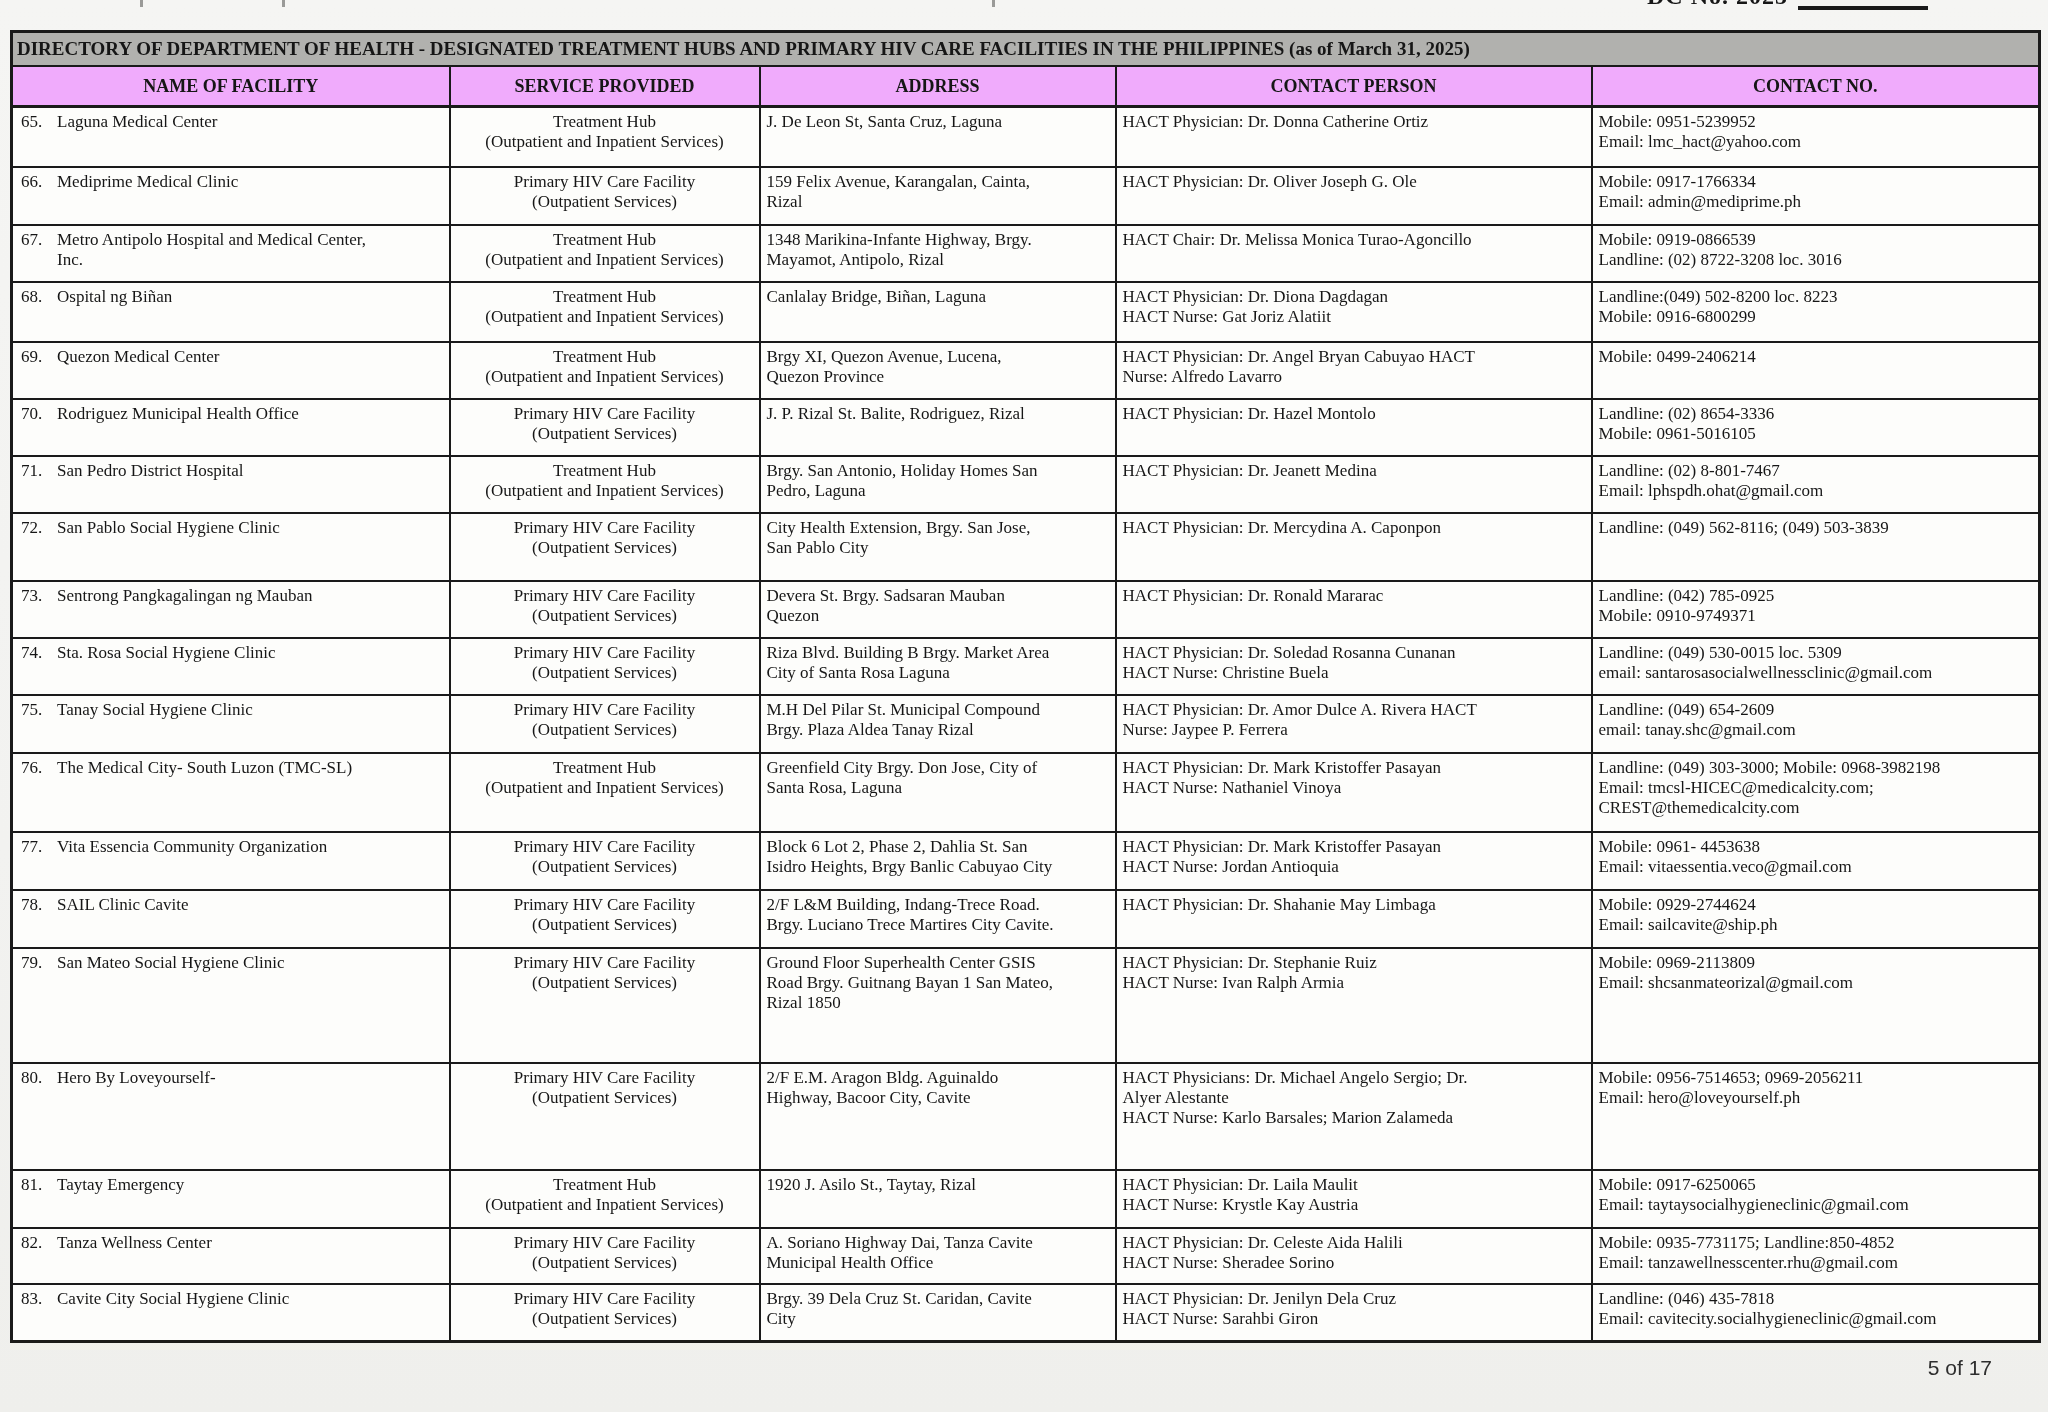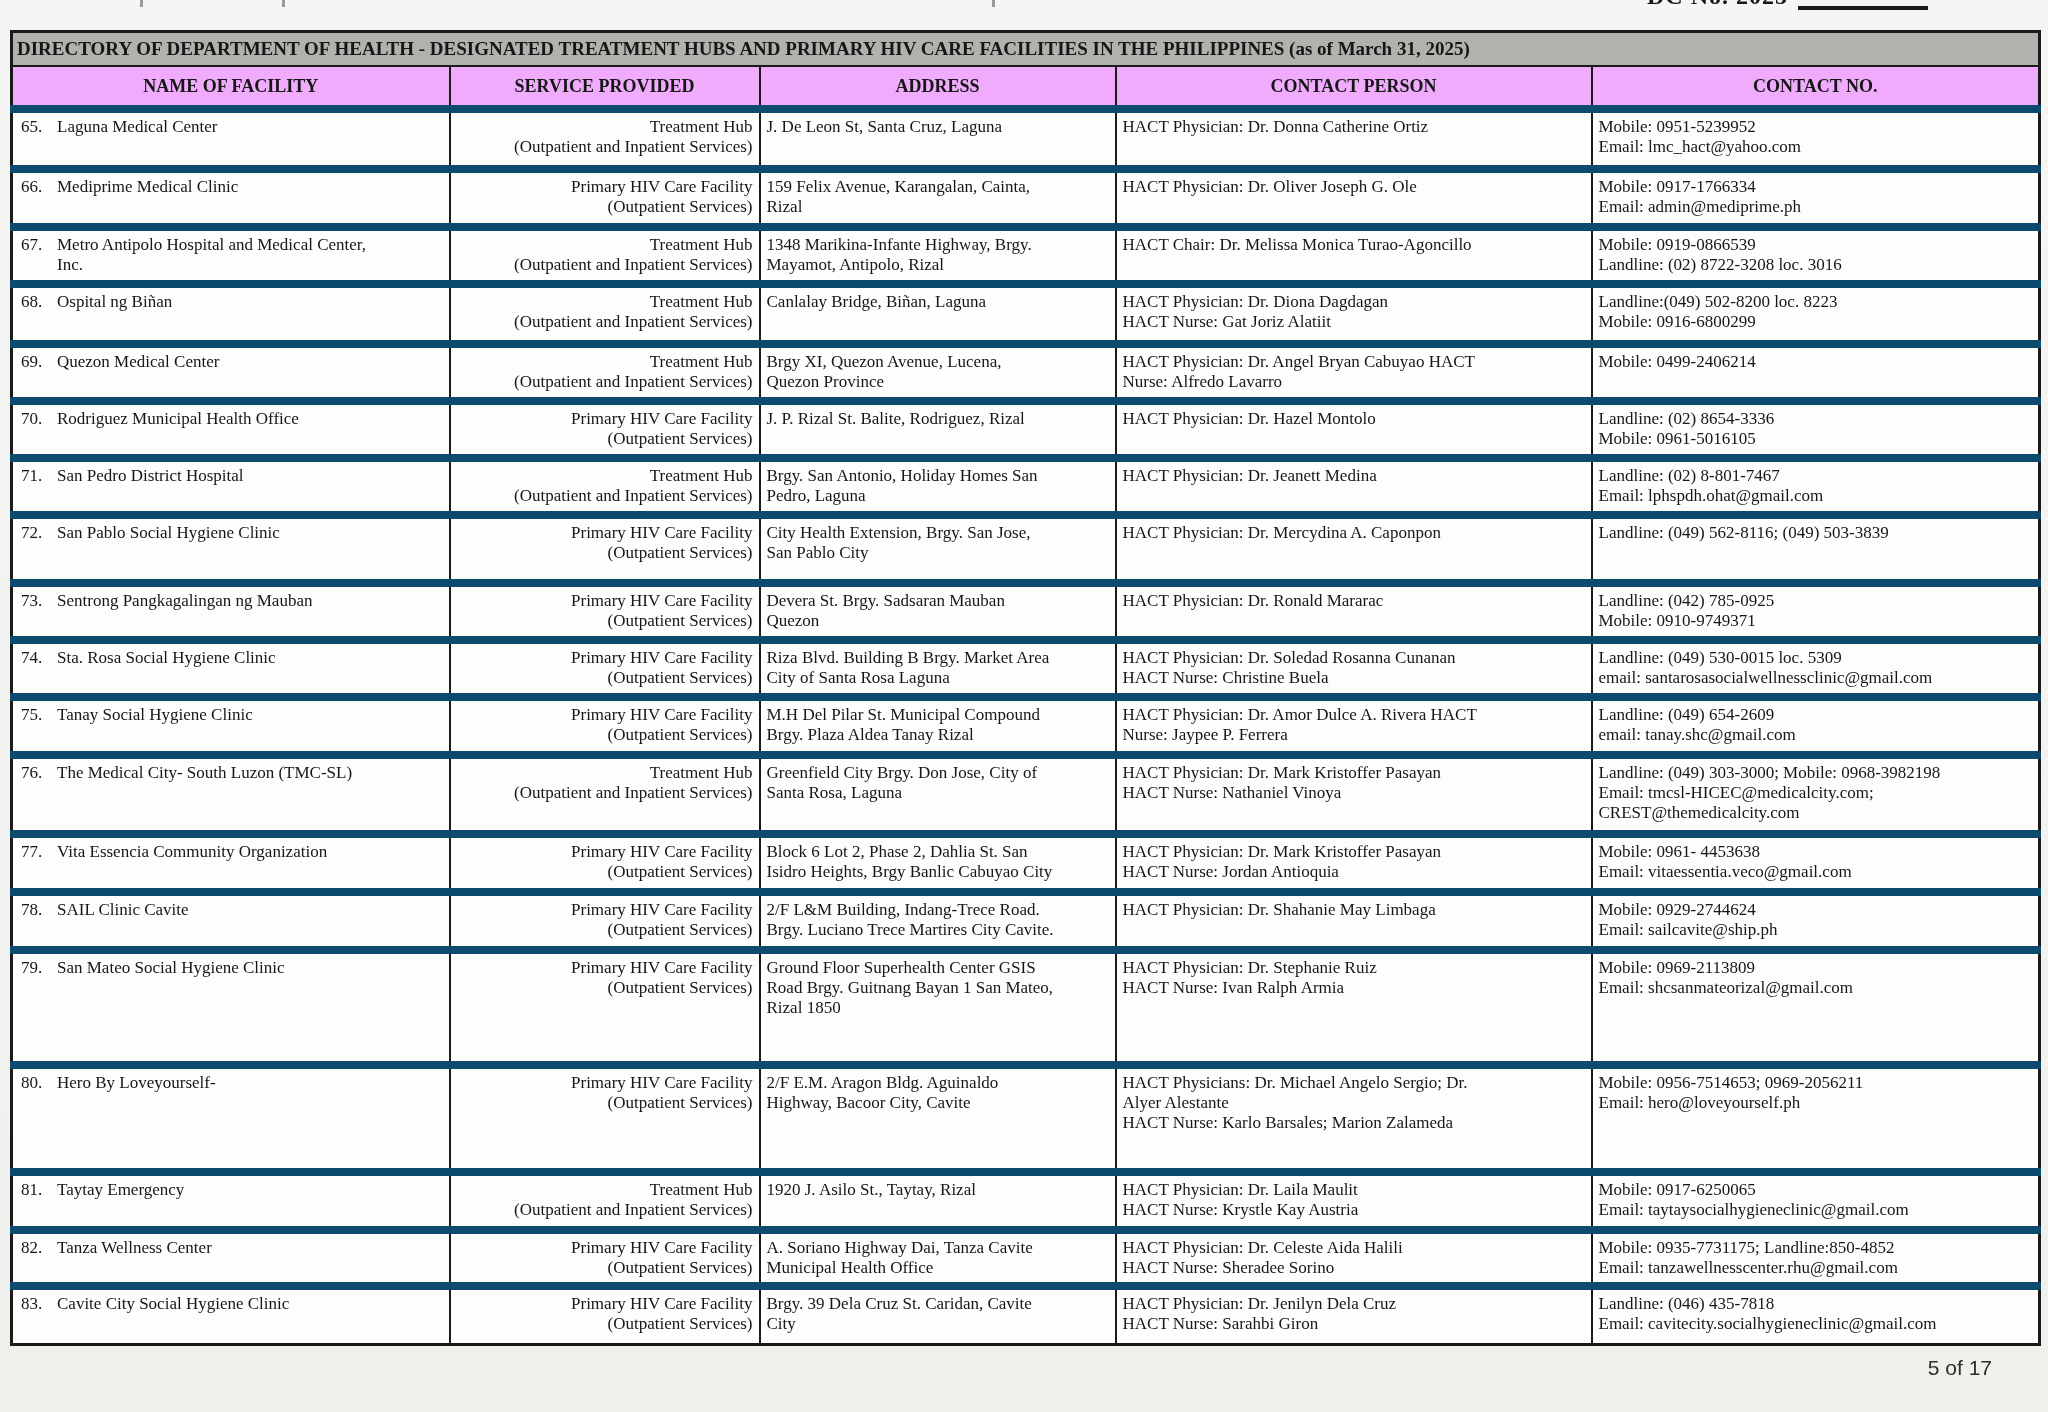--- a/index.html
+++ b/index.html
@@ -40,33 +40,33 @@
     padding:1px 4px;
   }
   thead tr.head-row th{
     background:#f0abfc;
     height:34px;
     text-align:center;vertical-align:middle;
     font-size:18px;font-weight:bold;
     border-bottom:3px solid #1a1a1a;
     padding:2px 4px;
   }
-  tbody tr{border-top:8px solid #0c4a6e;}
+  tbody tr{border-top:2px solid #0c4a6e;}
   tbody td{
     vertical-align:top;
     font-size:17px;line-height:20px;
     padding:4px 6px 3px 6px;
     white-space:pre-line;
     background:#fdfdfb;
   }
   td.c-name{white-space:normal;padding-left:8px;}
   td.c-name .wrap{display:flex;}
   td.c-name .num{flex:0 0 36px;}
   td.c-name .nm{flex:1;white-space:pre-line;}
-  td.c-serv{text-align:right;}
+  td.c-serv{text-align:center;}
 
   
   tbody tr:nth-child(1){height:60px}
   tbody tr:nth-child(2){height:58px}
   tbody tr:nth-child(3){height:57px}
   tbody tr:nth-child(4){height:60px}
   tbody tr:nth-child(5){height:57px}
   tbody tr:nth-child(6){height:57px}
   tbody tr:nth-child(7){height:57px}
   tbody tr:nth-child(8){height:68px}

